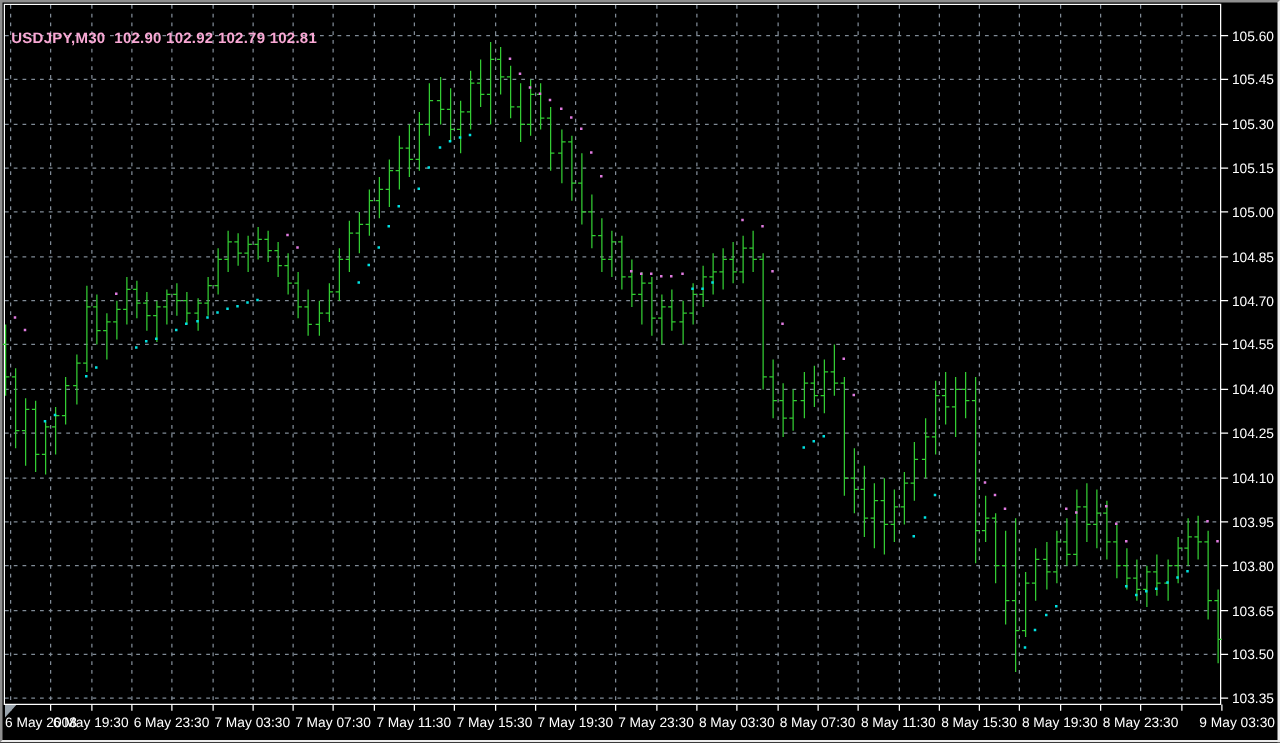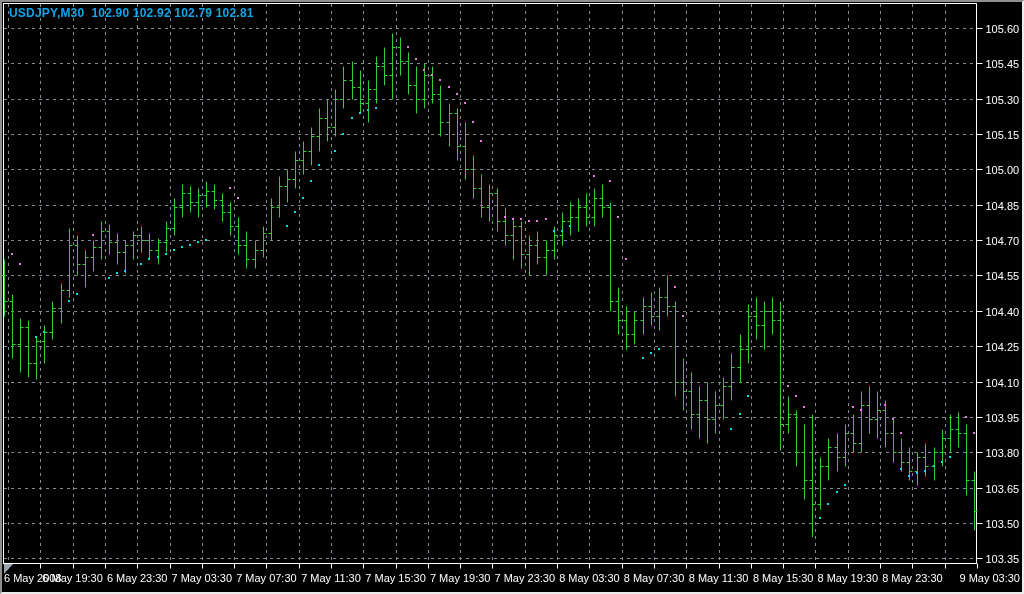--- a/index.html
+++ b/index.html
@@ -3,22 +3,22 @@
 <meta charset="utf-8">
 <style>
   html,body{margin:0;padding:0;background:#000;}
   .screen{
     position:relative;width:1024px;height:594px;box-sizing:border-box;
     background:#000;overflow:hidden;
     border:2px solid;border-color:#8f8f8f #ececec #ececec #8f8f8f;
     font-family:"Liberation Sans",sans-serif;
   }
   .chart-title{
-    position:absolute;left:7px;top:4px;z-index:3;
-    color:#0ea5e9;font:bold 12px "Liberation Sans",sans-serif;
+    position:absolute;left:7px;top:21px;z-index:3;
+    color:#f9a8d4;font:bold 12px "Liberation Sans",sans-serif;
     letter-spacing:0.2px;white-space:pre;text-align:right;
   }
   #chart-svg{position:absolute;left:0;top:0;}
   .scale-hotzone{position:absolute;z-index:2;}
   text{font-family:"Liberation Sans",sans-serif;}
 </style>
 </head>
 <body>
 
 <div class="screen">

